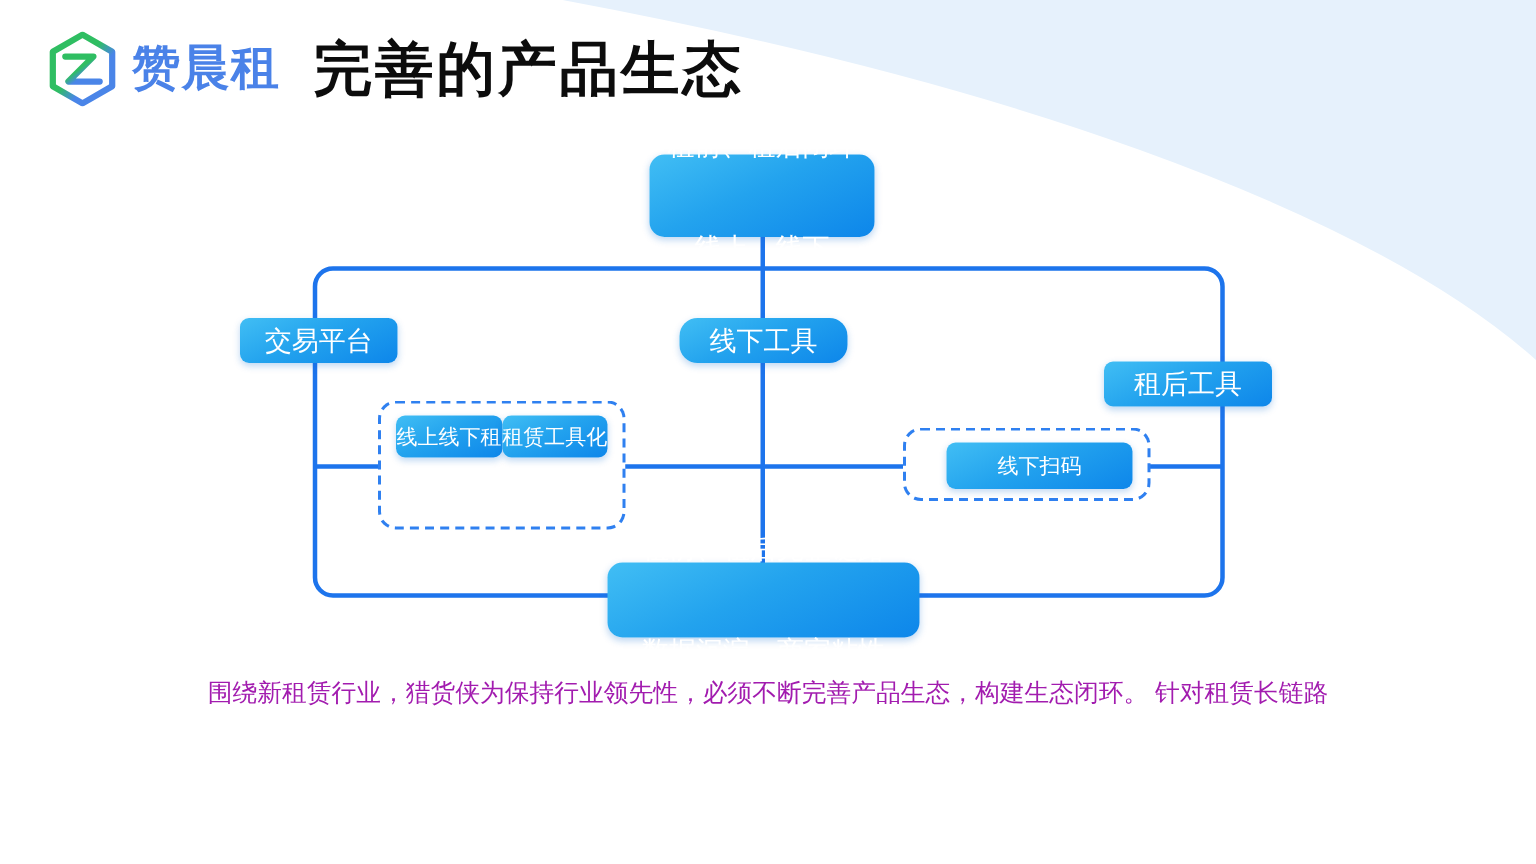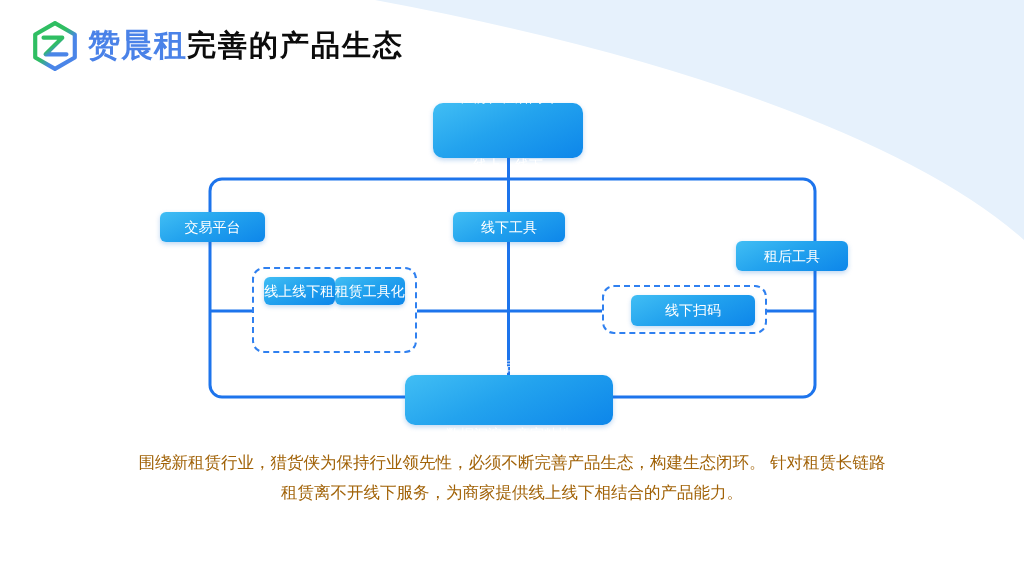--- a/index.html
+++ b/index.html
@@ -9,42 +9,42 @@
   .slide { position: relative; width: 1024px; height: 576px; background: #ffffff; overflow: hidden; }
 
   
   .blob-svg { position: absolute; top: 0; left: 0; width: 1024px; height: 300px; pointer-events: none; }
 
   
   .header { position: absolute; left: 30px; top: 20px; display: flex; align-items: center; height: 52px; }
   .logo { display: flex; align-items: center; }
   .logo-icon { width: 50px; height: 50px; }
   .logo-text { margin-left: 8px; font-size: 32px; font-weight: bold; color: #4a82e8; letter-spacing: 1px; }
-  .page-title { font-size: 29px; font-weight: bold; color: #0c0c0c; letter-spacing: 2px; }
+  .page-title { margin-left: 22px; font-size: 39px; font-weight: bold; color: #0c0c0c; letter-spacing: 2px; }
 
   
   .diagram { position: absolute; inset: 0; }
   .connectors { position: absolute; inset: 0; width: 1024px; height: 576px; pointer-events: none; z-index: 1; }
 
   .node {
     position: absolute;
     background: linear-gradient(155deg, #41bef4 0%, #23a3ee 45%, #0d86ea 100%);
     color: #ffffff;
     text-align: center;
     border-radius: 6px;
     box-shadow: 0 2px 5px rgba(20, 110, 210, 0.28);
     z-index: 3;
-    font-size: 14px;
+    font-size: 18px;
     gap: 48px;
   }
   .node.big { border-radius: 10px; display: flex; flex-direction: column; justify-content: center; line-height: 20px; }
 
   .node-top    { left: 433px; top: 103px; width: 150px; height: 55px; }
   .node-trade  { left: 160px; top: 212px; width: 105px; height: 30px; line-height: 30px; }
-  .node-offtool{ left: 453px; top: 212px; width: 112px; height: 30px; line-height: 30px; }
+  .node-offtool{ left: 453px; top: 212px; width: 112px; height: 30px; line-height: 30px; border-radius: 12px; }
   .node-post   { left: 736px; top: 212px; width: 112px; height: 30px; line-height: 30px; margin-top: 29px; }
   .node-bottom { left: 405px; top: 375px; width: 208px; height: 50px; line-height: 21px; }
 
   .dashed-group {
     position: absolute;
     background: #ffffff;
     border: 2px dashed #2f80f0;
     border-radius: 12px;
     z-index: 2;
     display: flex;
@@ -62,21 +62,21 @@
     border-radius: 6px;
     box-shadow: 0 2px 4px rgba(20, 110, 210, 0.25);
     font-size: 14px;
     width: 145px;
     height: 28px;
     line-height: 28px;
   }
   .group-scan .node-inner { height: 31px; line-height: 31px; }
 
   
-  .description { position: absolute; left: 0; right: 0; top: 447px; text-align: center; color: #a16207; font-size: 16.5px; line-height: 30px; z-index: 1; }
+  .description { position: absolute; left: 0; right: 0; top: 447px; text-align: center; color: #a21caf; font-size: 16.5px; line-height: 30px; z-index: 1; }
 </style>
 </head>
 <body>
 
 <div class="slide">
 
   <svg class="blob-svg" viewBox="0 0 1024 300" xmlns="http://www.w3.org/2000/svg" aria-hidden="true">
     <path d="M375,0 Q600,42 760,100 Q940,165 1024,240 L1024,0 Z" fill="#e6f1fc"></path>
   </svg>
 
@@ -128,16 +128,15 @@
 
     <div class="node big node-bottom">
       <div>租前、租后完整链路</div>
       <div>数据沉淀、商家粘性</div>
     </div>
 
   </div>
 
   <div class="description">
     <p>围绕新租赁行业，猎货侠为保持行业领先性，必须不断完善产品生态，构建生态闭环。 针对租赁长链路</p>
-    <p>租赁离不开线下服务，为商家提供线上线下相结合的产品能力。</p>
   </div>
 
 </div>
 
 </body></html>

